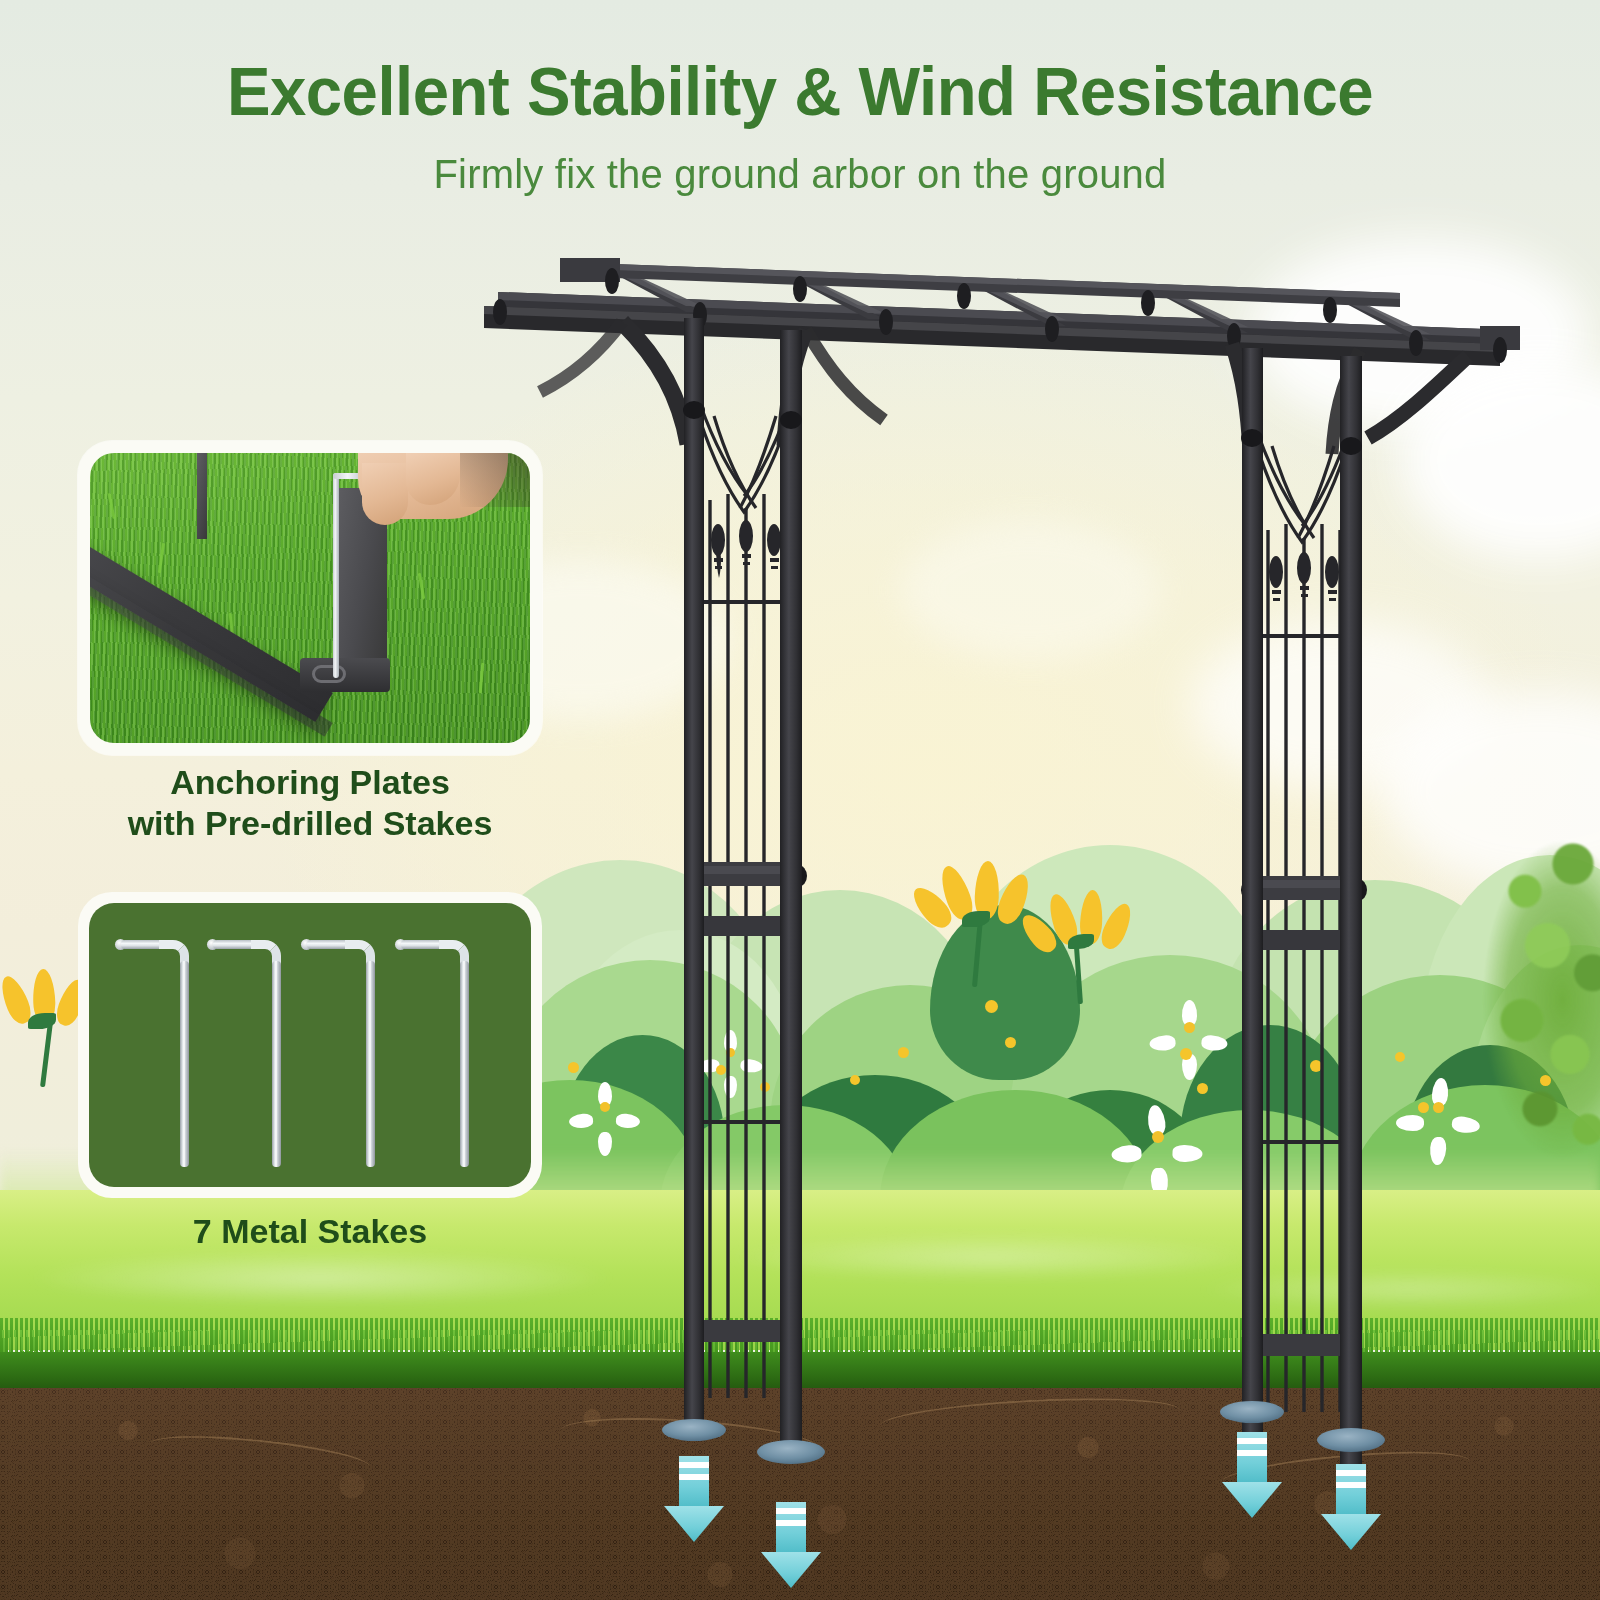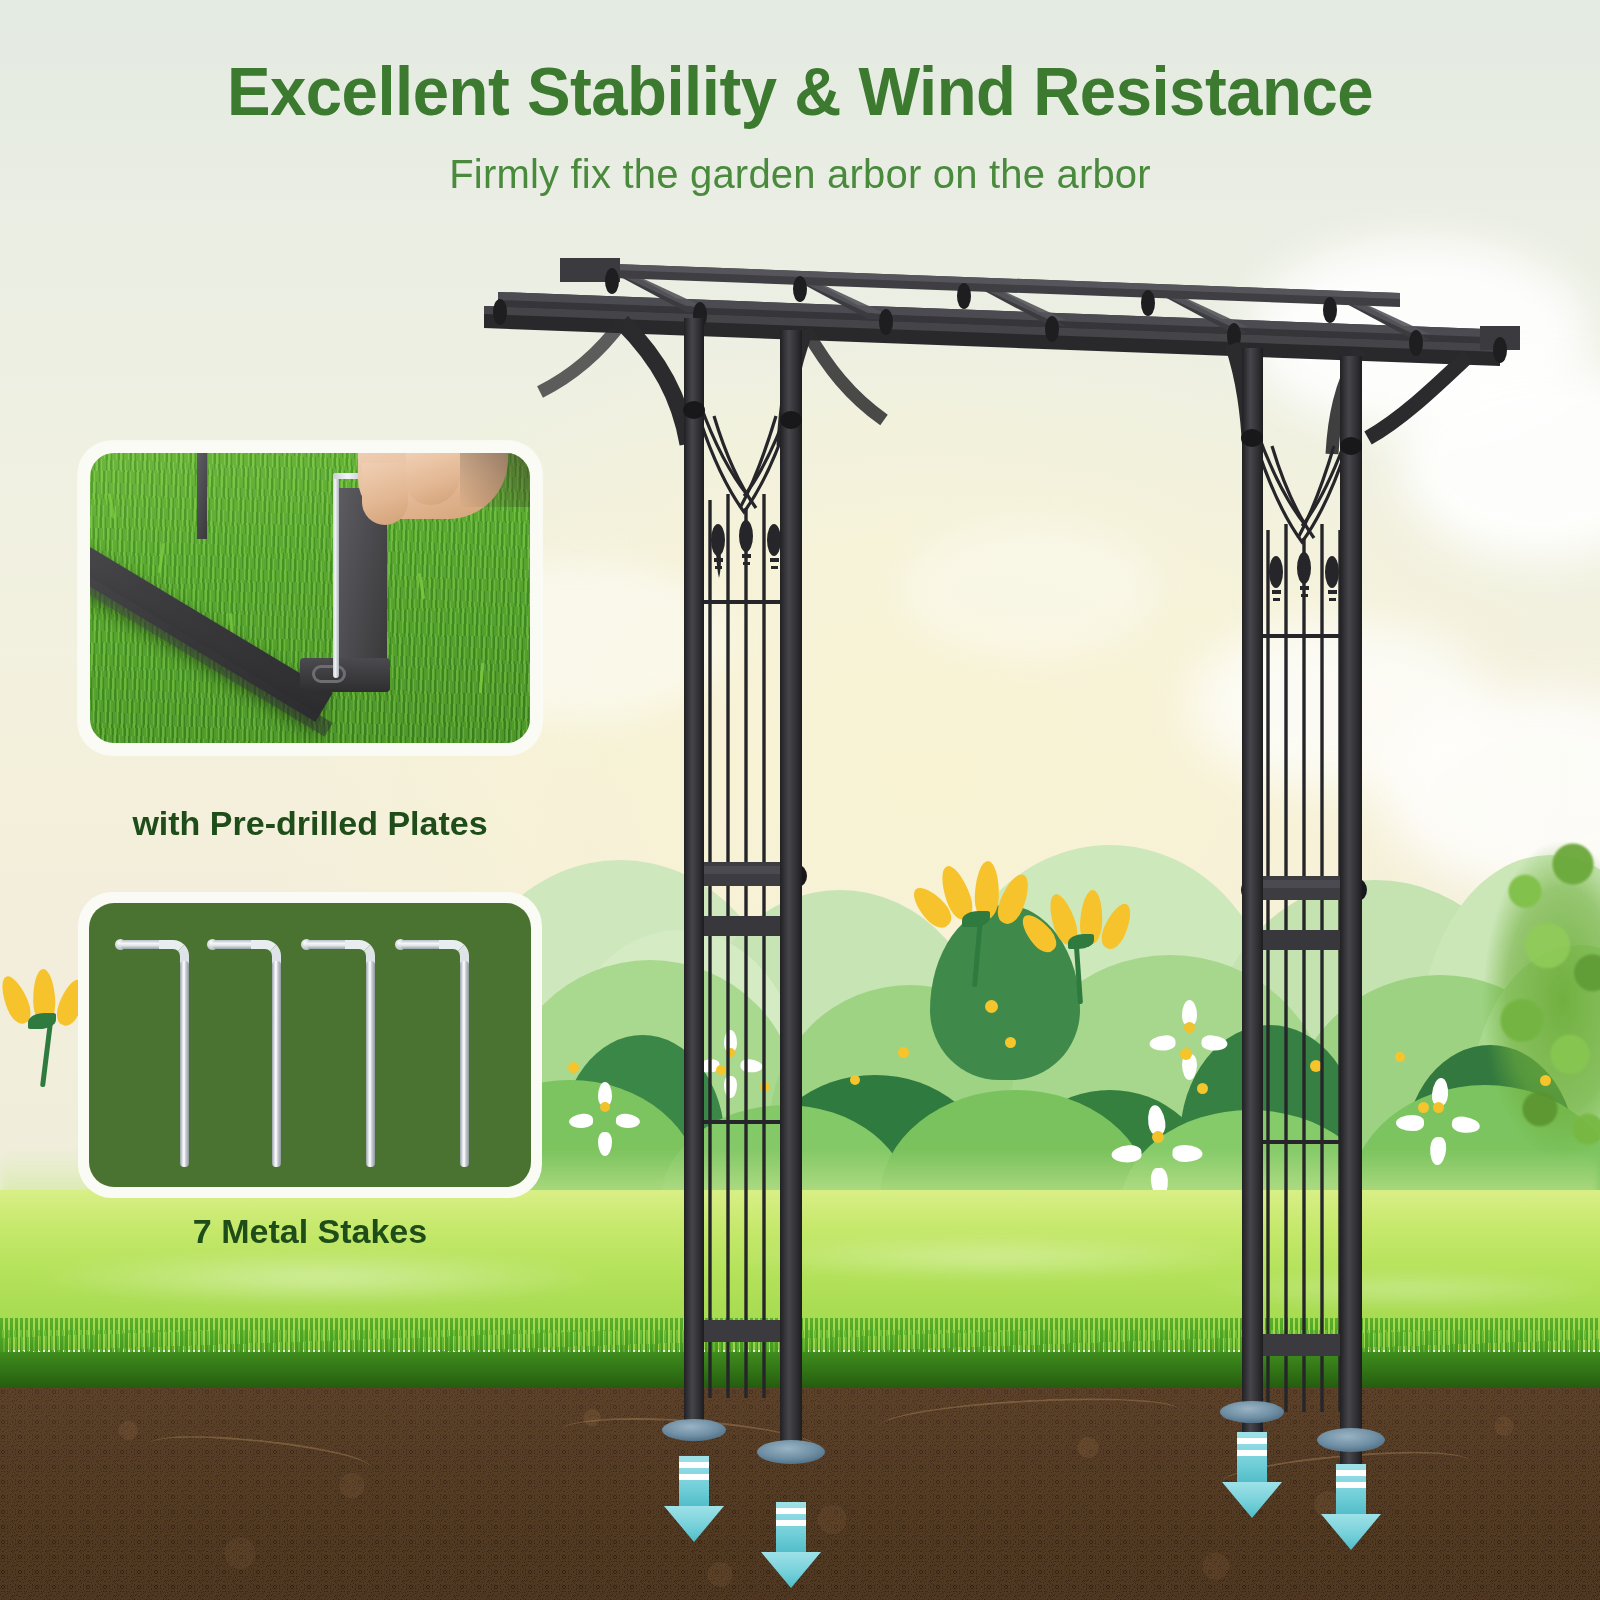--- a/index.html
+++ b/index.html
@@ -523,21 +523,21 @@
     <g>
       <rect x="1336" y="1464" width="30" height="52" fill="url(#arrowG)"></rect>
       <rect x="1336" y="1470" width="30" height="6" fill="#ffffff"></rect>
       <rect x="1336" y="1482" width="30" height="6" fill="#ffffff"></rect>
       <polygon points="1321,1514 1381,1514 1351,1550" fill="url(#arrowG)"></polygon>
     </g>
   </g>
 </svg>
 
 <div class="headline">Excellent Stability &amp; Wind Resistance</div>
-<div class="subhead">Firmly fix the garden arbor on the arbor</div>
+<div class="subhead">Firmly fix the ground arbor on the ground</div>
 
 <div class="photo-card">
   <div class="photo-inner">
     <div class="gr-blade" style="left:20px;top:40px;width:3px;height:26px;transform:rotate(-12deg);"></div>
     <div class="gr-blade" style="left:70px;top:90px;width:3px;height:30px;transform:rotate(8deg);"></div>
     <div class="gr-blade" style="left:140px;top:160px;width:3px;height:28px;transform:rotate(-6deg);"></div>
     <div class="gr-blade" style="left:250px;top:200px;width:3px;height:32px;transform:rotate(14deg);"></div>
     <div class="gr-blade" style="left:330px;top:120px;width:3px;height:26px;transform:rotate(-10deg);"></div>
     <div class="gr-blade" style="left:390px;top:210px;width:3px;height:30px;transform:rotate(5deg);"></div>
 
@@ -558,22 +558,22 @@
     <div class="stakewire" style="left:243px;top:20px;width:38px;height:6px;border-radius:3px;"></div>
 
     
     <div class="hand" style="left:268px;top:-4px;width:150px;height:70px;border-radius:0 0 60px 40px;"></div>
     <div class="hand" style="left:272px;top:10px;width:46px;height:62px;border-radius:0 0 26px 26px;"></div>
     <div class="hand" style="left:316px;top:0px;width:54px;height:52px;border-radius:0 0 30px 24px;"></div>
     <div style="position:absolute;right:0;top:0;width:70px;height:54px;background:linear-gradient(225deg,rgba(60,50,40,.55),rgba(60,50,40,0));"></div>
   </div>
 </div>
 <div class="cap-photo">
-  <br>
-  <span>with Pre-drilled Plates</span>
+  <span>Anchoring Plates</span><br>
+  <span>with Pre-drilled Stakes</span>
 </div>
 
 <div class="stake-card">
   <div class="stake-inner">
     <div class="stake" style="left:26px;top:36px;width:90px;height:230px;">
       <div class="cap" style="left:0px;top:0px;"></div>
       <div class="horz" style="left:6px;top:1px;width:50px;"></div>
       <div class="elbow" style="left:44px;top:1px;"></div>
       <div class="vert" style="left:65px;top:22px;height:206px;"></div>
     </div>

